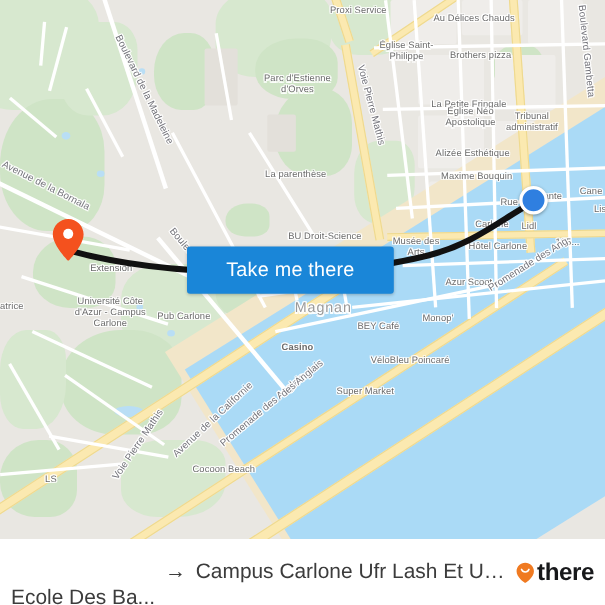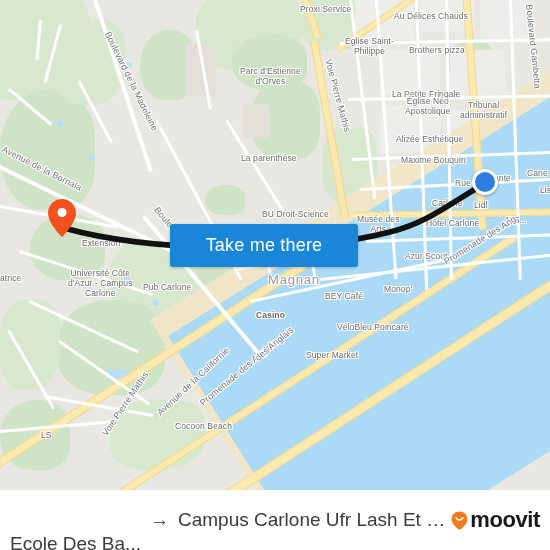--- a/index.html
+++ b/index.html
@@ -298,17 +298,17 @@
       <span class="arrow">→</span>
       <span class="to">Campus Carlone Ufr Lash Et Ufr Es...</span>
     </div>
     <div id="brand">
       <span style="display:flex;align-items:center;margin-right:2px;">
         <svg width="17" height="19" viewBox="0 0 17 19">
           <path d="M8.5 0.6 C4 0.6 0.6 4 0.6 8.3 c0 5.4 6.6 9.9 7.4 10.4 a0.9 0.9 0 0 0 1 0 c0.8-0.5 7.4-5 7.4-10.4 0-4.3-3.4-7.7-7.9-7.7 z" fill="#f07a21"></path>
           <path d="M5.1 6.6 a3.6 3.6 0 0 0 6.8 0" fill="none" stroke="#ffffff" stroke-width="1.4" stroke-linecap="round"></path>
         </svg>
       </span>
-      <span class="word">moovit</span>
+      <span class="word">there</span>
     </div>
   </div>
 
 </div>
 
 </body></html>

